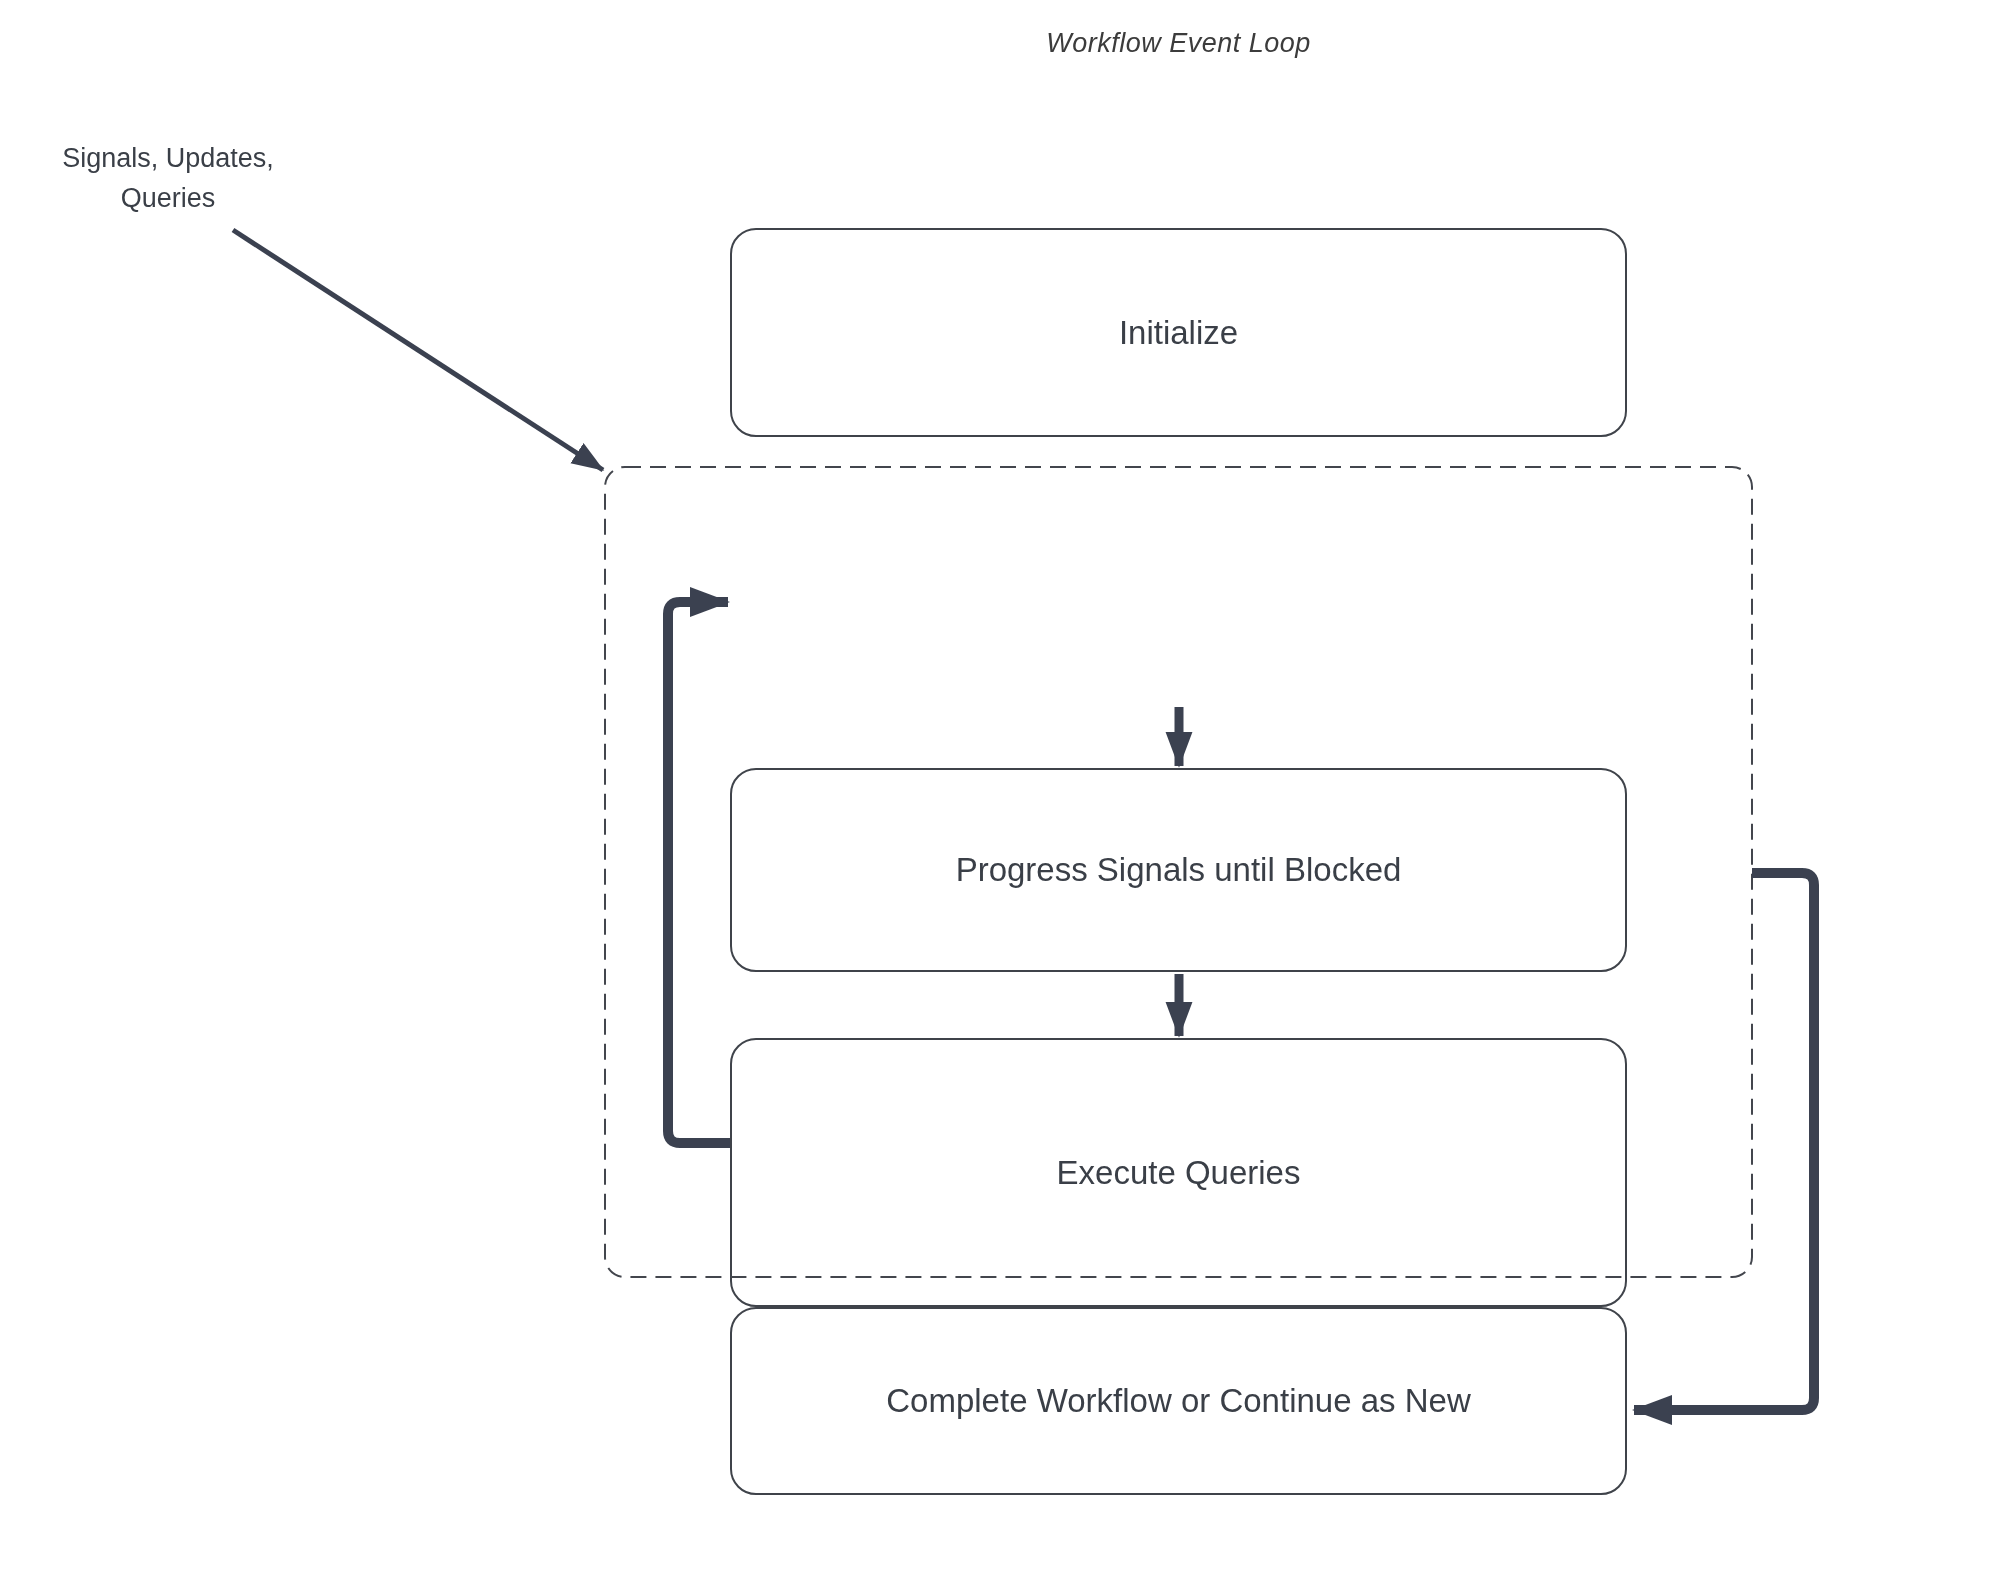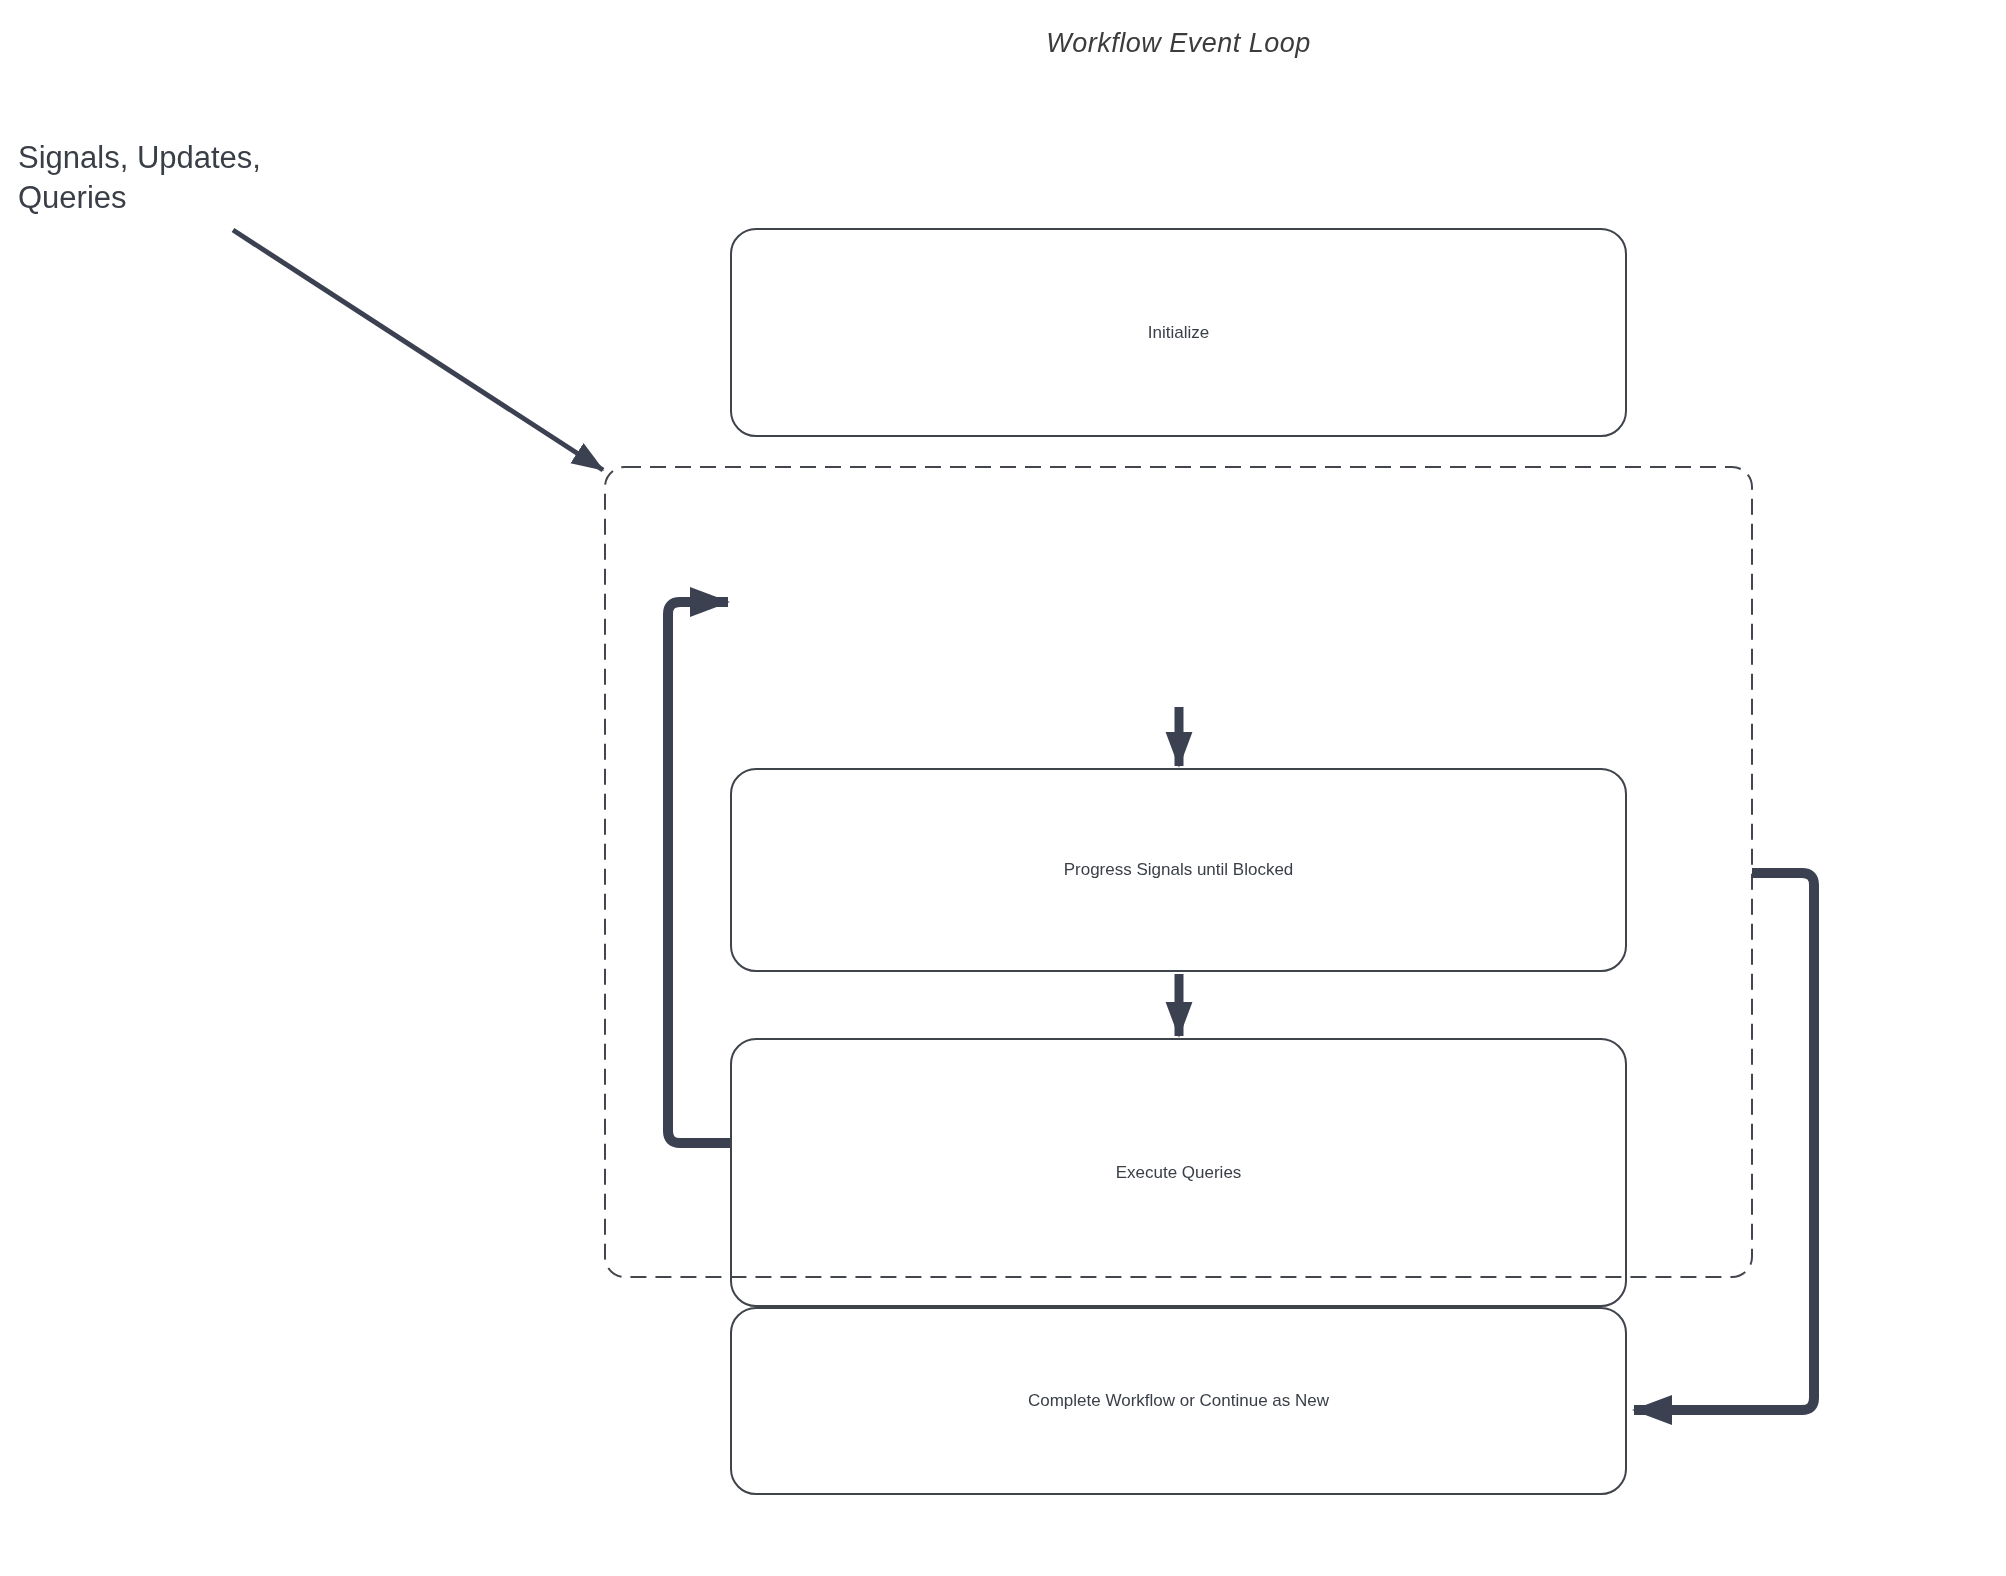--- a/index.html
+++ b/index.html
@@ -20,37 +20,37 @@
     font-size: 27px;
     font-style: italic;
     color: #3c3c3c;
     letter-spacing: 0.5px;
   }
   .annotation {
     position: absolute;
     left: 18px;
     top: 138px;
     width: 300px;
-    text-align: left;
-    font-size: 31px;
+    text-align: center;
+    font-size: 27px;
     line-height: 40px;
     color: #3a3f47;
   }
   .node {
     position: absolute;
     left: 730px;
     width: 897px;
     box-sizing: border-box;
     background: #ffffff;
     border: 2px solid #3f434a;
     border-radius: 26px;
     display: flex;
     align-items: center;
     justify-content: center;
-    font-size: 17px;
+    font-size: 33px;
     color: #3a3f47;
     text-align: center;
   }
   .node-initialize        { top: 228px;  height: 209px; }
   .node-progress-signals  { top: 498px;  height: 208px; }
   .node-progress-workflow { top: 768px;  height: 204px; }
   .node-execute-queries   { top: 1038px; height: 269px; }
   .node-complete-workflow { top: 1307px; height: 188px; }
   .edges-layer {
     position: absolute;

